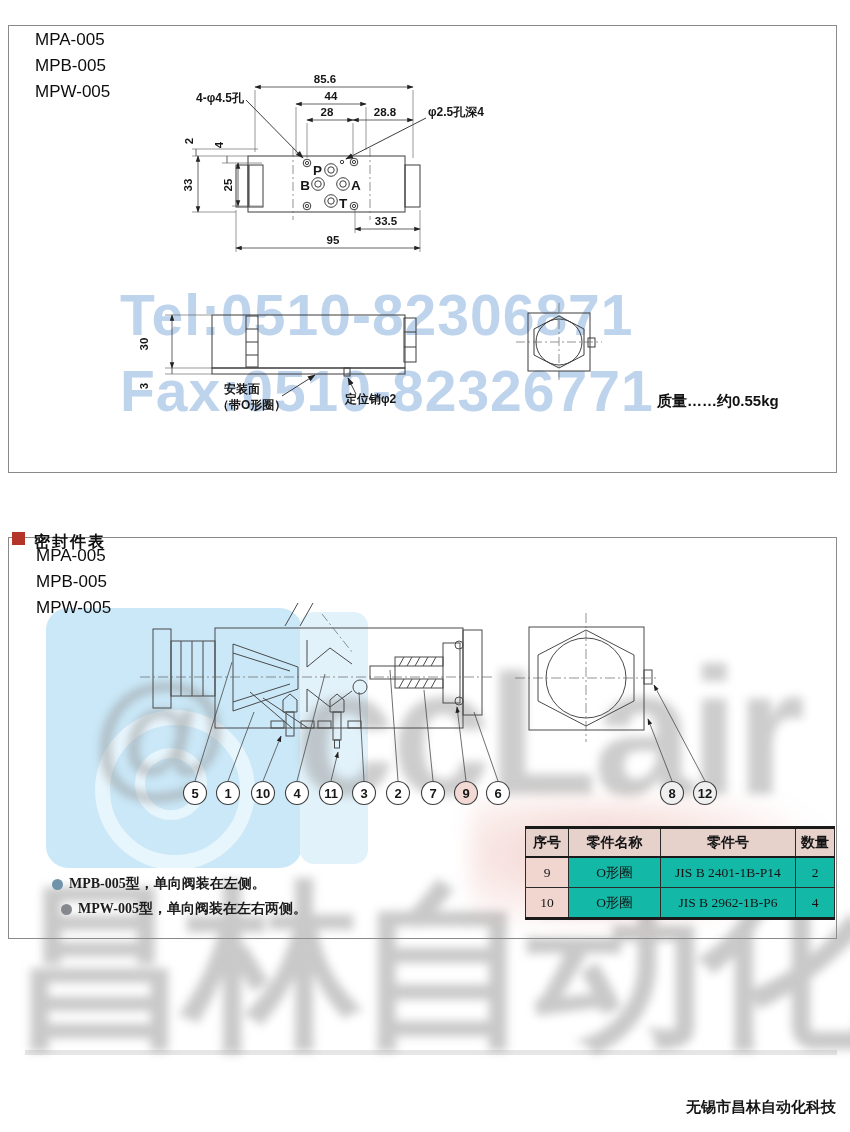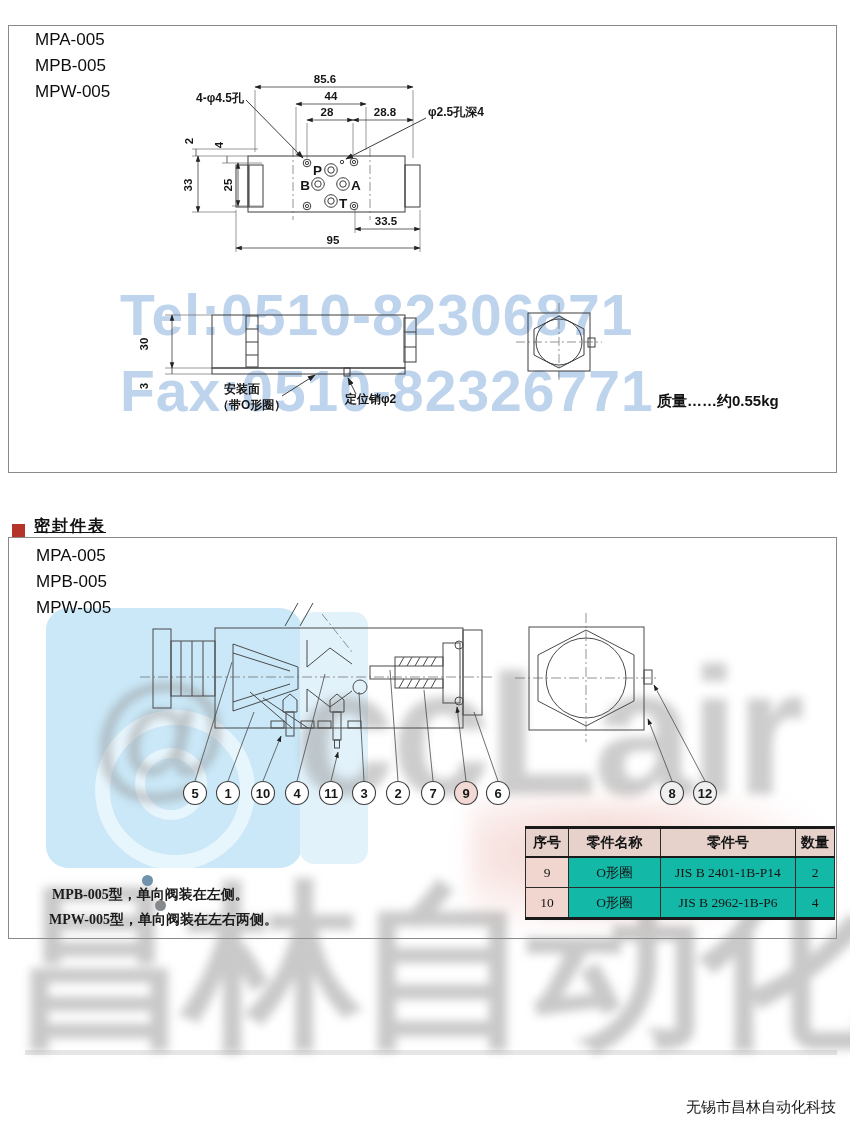--- a/index.html
+++ b/index.html
@@ -17,41 +17,41 @@
   .wm-fax{left:120px;top:358px;font-size:57px;letter-spacing:1px;color:#b7cfeb;font-weight:bold;opacity:.9;}
   .blob{left:46px;top:608px;width:256px;height:260px;background:#cae8f8;border-radius:22px;}
   .blob2{left:300px;top:612px;width:68px;height:252px;background:#e2f2fb;border-radius:14px;}
   .ring1{left:95px;top:710px;width:130px;height:130px;border:15px solid rgba(255,255,255,.55);border-radius:50%;}
   .ring2{left:135px;top:748px;width:52px;height:52px;border:10px solid rgba(255,255,255,.55);border-radius:50%;}
   .wm-at{left:92px;top:652px;font-size:140px;font-weight:bold;color:rgba(150,150,150,.5);filter:blur(4px);}
   .wm-logo{left:295px;top:628px;font-size:180px;font-weight:bold;color:rgba(150,150,150,.48);filter:blur(5px);letter-spacing:-4px;}
   .wm-brand{left:12px;top:848px;font-size:178px;font-weight:bold;color:rgba(148,148,148,.5);filter:blur(5px);letter-spacing:-6px;white-space:nowrap;}
   .red-blob{left:470px;top:798px;width:370px;height:140px;background:radial-gradient(ellipse at 35% 40%,rgba(210,95,80,.30),rgba(210,95,80,0) 70%);filter:blur(10px);}
   
-  .seal-head{position:absolute;left:12px;top:516px;z-index:4;display:flex;align-items:flex-end;text-decoration:underline;}
+  .seal-head{position:absolute;left:12px;top:532px;z-index:4;display:flex;align-items:flex-start;}
   .red-sq{width:13px;height:13px;background:#b5342a;margin-right:9px;}
   .seal-head span.t{font-size:16px;font-weight:bold;letter-spacing:2px;}
   
   .note{position:absolute;z-index:4;display:flex;align-items:center;
-        font-family:"Liberation Serif",serif;font-weight:bold;font-size:14px;color:#1c1c1c;flex-direction:column;}
+        font-family:"Liberation Serif",serif;font-weight:bold;font-size:14px;color:#1c1c1c;}
   .note .b{width:11px;height:11px;border-radius:50%;margin-right:6px;}
   .note1{left:44px;top:338px;} .note1 .b{background:#6f93aa;}
   .note2{left:47px;top:363px;} .note2 .b{background:#85898e;}
   
   .seal-table{position:absolute;left:517px;top:289px;z-index:4;border-collapse:collapse;
         font-family:"Liberation Serif",serif;color:#141414;}
   .seal-table td,.seal-table th{border:1px solid #2b2b2b;text-align:center;padding:0 3px;}
   .seal-table thead th{height:27px;font-size:14px;font-weight:bold;background:#e6d1cb;border-bottom:2px solid #1a1a1a;}
   .seal-table tbody td{height:29px;font-size:13.5px;background:#14b8a6;}
   .seal-table tbody td.c0{background:#f1d6d0;}
   .seal-table{border-top:3px solid #1a1a1a;border-bottom:3px solid #1a1a1a;}
   .mass{position:absolute;left:657px;top:392px;z-index:4;font-family:Liberation Sans, sans-serif;
         font-weight:bold;font-size:15px;color:#111;}
   .divider{position:absolute;left:25px;top:1050px;width:812px;height:5px;background:#e6e6e6;z-index:1;}
-  .footer{position:absolute;right:14px;top:1098px;z-index:4;font-weight:normal;font-size:15px;color:#151515;}
+  .footer{position:absolute;right:14px;top:1098px;z-index:4;font-weight:bold;font-size:15px;color:#151515;}
   svg.overlay{position:absolute;left:0;top:0;z-index:3;}
   svg text{font-family:"Liberation Sans",sans-serif;fill:#161616;}
   .dimtxt{font-size:11.5px;font-weight:bold;}
   .lbltxt{font-size:12px;font-weight:bold;}
   .porttxt{font-size:13.5px;font-weight:bold;}
   .callout-num{font-size:13px;font-weight:bold;}
 </style>
 </head>
 <body>
 
@@ -86,21 +86,21 @@
   <div class="models m2" style="left:36px;top:543px;z-index:4;">
     <div>MPA-005</div>
     <div>MPB-005</div>
     <div>MPW-005</div>
   </div>
 
   <div class="note note1" style="left:52px;top:875px;z-index:4;">
     <span class="b"></span>
     <span>MPB-005型，单向阀装在左侧。</span>
   </div>
-  <div class="note note2" style="left:49px;top:900px;z-index:4;">
+  <div class="note note2" style="left:61px;top:900px;z-index:4;">
     <span class="b"></span>
     <span>MPW-005型，单向阀装在左右两侧。</span>
   </div>
 
   <table class="seal-table" style="left:525px;top:826px;">
     <thead>
       <tr>
         <th style="width:36px">序号</th>
         <th style="width:85px">零件名称</th>
         <th style="width:128px">零件号</th>

